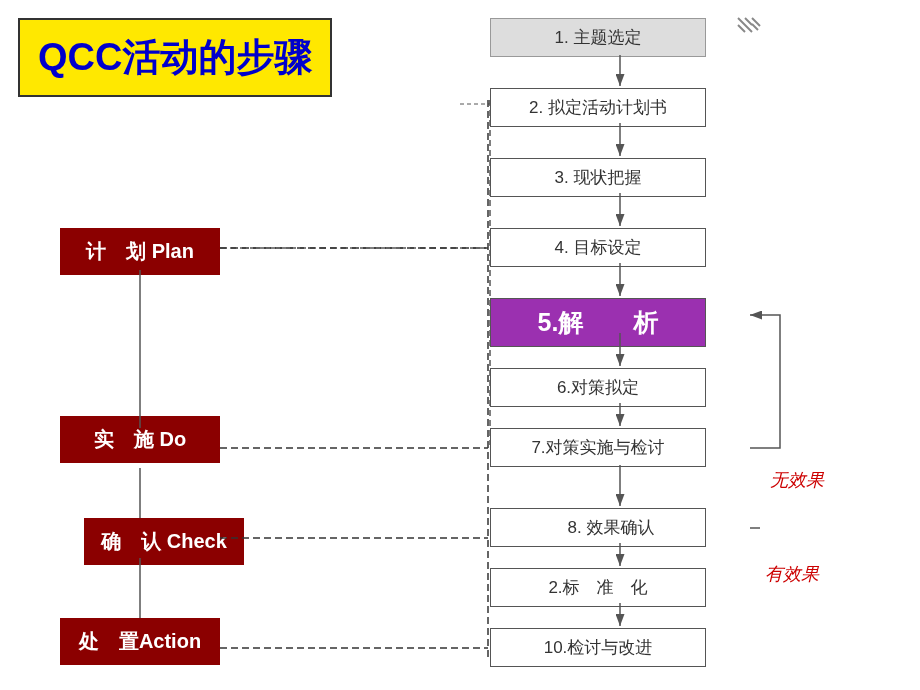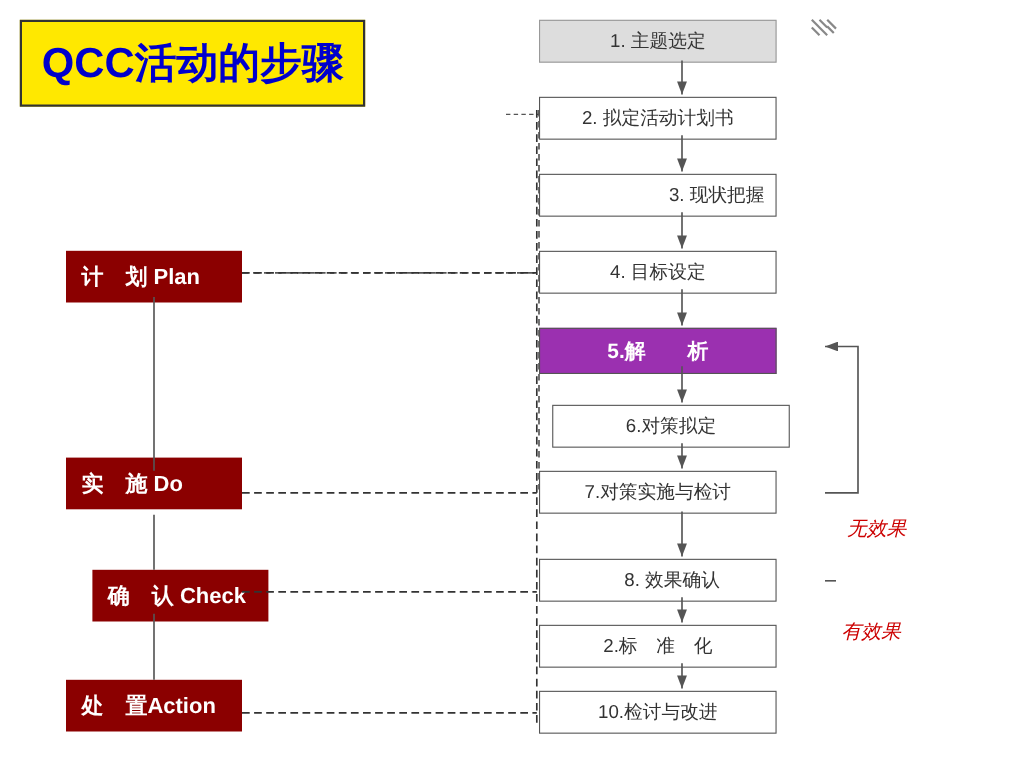--- a/index.html
+++ b/index.html
@@ -27,20 +27,21 @@
     }
 
     
     .pdca-box {
       position: absolute;
       background: #8B0000;
       color: #fff;
       font-size: 20px;
       font-weight: bold;
       padding: 10px 14px;
+      text-align: center;
       width: 160px;
     }
 
     #plan-box { top: 228px; left: 60px; }
     #do-box   { top: 416px; left: 60px; }
     #check-box{ top: 518px; left: 60px; margin-left: 24px; }
     #action-box{ top: 618px; left: 60px; }
 
     
     .step-box {
@@ -49,30 +50,30 @@
       background: #fff;
       text-align: center;
       font-size: 17px;
       color: #333;
       padding: 7px 10px;
       width: 216px;
     }
     .step-box.highlight {
       background: #9B30B0;
       color: #fff;
-      font-size: 19px;
+      font-size: 25px;
       font-weight: bold;
     }
 
     #step1 { top: 18px; left: 490px; background: #ddd; border-color: #999; }
     #step2 { top: 88px; left: 490px; }
-    #step3 { top: 158px; left: 490px; text-align: right; }
+    #step3 { top: 158px; left: 490px; }
     #step4 { top: 228px; left: 490px; }
     #step5 { top: 298px; left: 490px; }
-    #step6 { top: 368px; left: 490px; margin-left: 12px; }
+    #step6 { top: 368px; left: 490px; }
     #step7 { top: 428px; left: 490px; }
     #step8 { top: 508px; left: 490px; padding-left: 36px; }
     #step9 { top: 568px; left: 490px; }
     #step10{ top: 628px; left: 490px; }
 
     
     svg.arrows {
       position: absolute;
       top: 0; left: 0;
       width: 920px;

